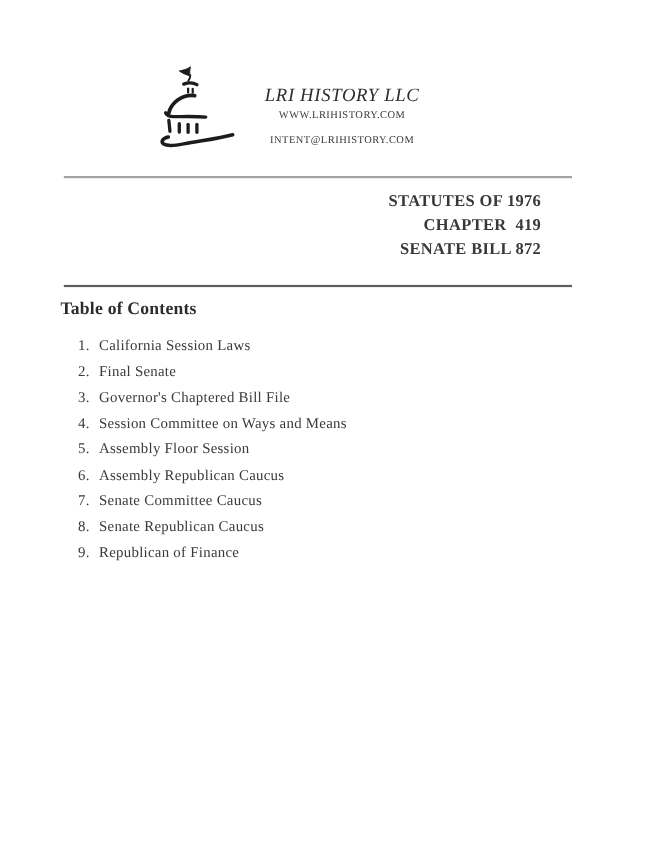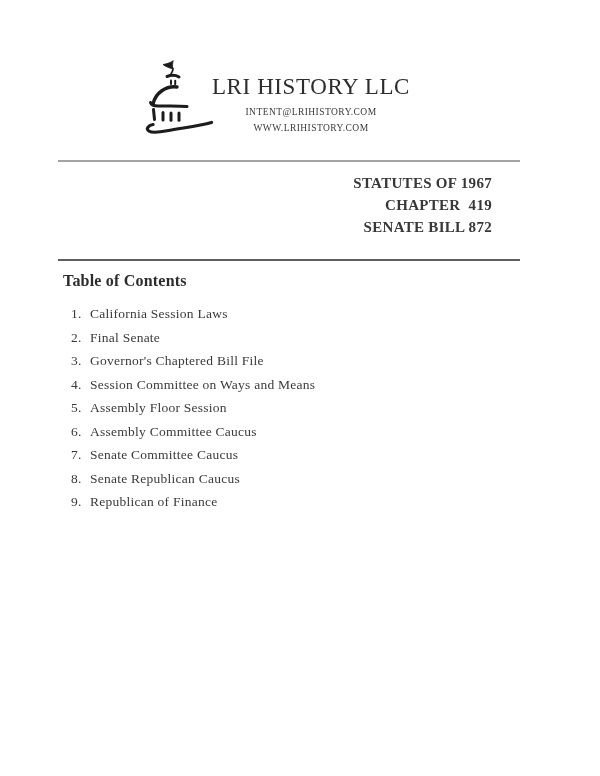--- a/index.html
+++ b/index.html
@@ -14,25 +14,26 @@
   }
   
   .logo{
     position:absolute;left:145px;top:60px;width:70px;height:78px;
   }
   .header-text{
     position:absolute;left:211px;top:77px;width:200px;
     text-align:center;
   }
   .company-name{
-    font-size:23px;
+    font-size:17px;
     letter-spacing:0.6px;
     color:#2d2d2d;
     line-height:20px;
     white-space:nowrap;
+    font-style:italic;
   }
   .contact-line{
     font-size:9.5px;
     letter-spacing:0.45px;
     color:#3a3a3a;
     line-height:16px;
     white-space:nowrap;
   }
   .contact-line.first{margin-top:7px;}
   
@@ -49,21 +50,21 @@
     font-weight:bold;
     color:#383838;
     line-height:22px;
     letter-spacing:0.3px;
     white-space:pre;
   }
   
   .toc-title{
     position:absolute;left:55px;top:271px;
     font-size:16px;font-weight:bold;color:#2c2c2c;
-    line-height:20px;letter-spacing:0.2px;margin-left:8px;
+    line-height:20px;letter-spacing:0.2px;
   }
   .toc-list{
     position:absolute;left:71px;top:302px;width:420px;
     margin:0;padding:0;list-style:none;
   }
   .toc-item{
     display:flex;
     line-height:23.5px;
     font-size:13.5px;
     color:#3a3a3a;
@@ -95,28 +96,28 @@
       <path d="M18 52.5 L18 60" stroke-width="3"></path>
       <path d="M26 53 L26 60.3" stroke-width="3"></path>
       <path d="M34 53 L34 60.3" stroke-width="3"></path>
 
       <path d="M8 64.5 C3 65.5 0.8 68.8 3.8 71 C7.5 73.4 14 72.4 22 70.8 C38 67.8 54 66 66.5 62.5" stroke-width="3.2"></path>
     </g>
   </svg>
 
   <div class="header-text">
     <div class="company-name">LRI HISTORY LLC</div>
+    <div class="contact-line">WWW.LRIHISTORY.COM</div>
     <div class="contact-line first">INTENT@LRIHISTORY.COM</div>
-    <div class="contact-line">WWW.LRIHISTORY.COM</div>
   </div>
 
   <div class="rule rule-top"></div>
 
   <div class="bill-info">
-    <div class="bill-line">STATUTES OF 1967</div>
+    <div class="bill-line">STATUTES OF 1976</div>
     <div class="bill-line">CHAPTER  419</div>
     <div class="bill-line">SENATE BILL 872</div>
   </div>
 
   <div class="rule rule-bottom"></div>
 
   <div class="toc-title">Table of Contents</div>
 
   <ol class="toc-list">
 
@@ -140,21 +141,21 @@
         <span class="toc-label">Session Committee on Ways and Means</span>
       </li>
 
       <li class="toc-item">
         <span class="toc-num">5.</span>
         <span class="toc-label">Assembly Floor Session</span>
       </li>
 
       <li class="toc-item">
         <span class="toc-num">6.</span>
-        <span class="toc-label">Assembly Committee Caucus</span>
+        <span class="toc-label">Assembly Republican Caucus</span>
       </li>
 
       <li class="toc-item">
         <span class="toc-num">7.</span>
         <span class="toc-label">Senate Committee Caucus</span>
       </li>
 
       <li class="toc-item">
         <span class="toc-num">8.</span>
         <span class="toc-label">Senate Republican Caucus</span>

